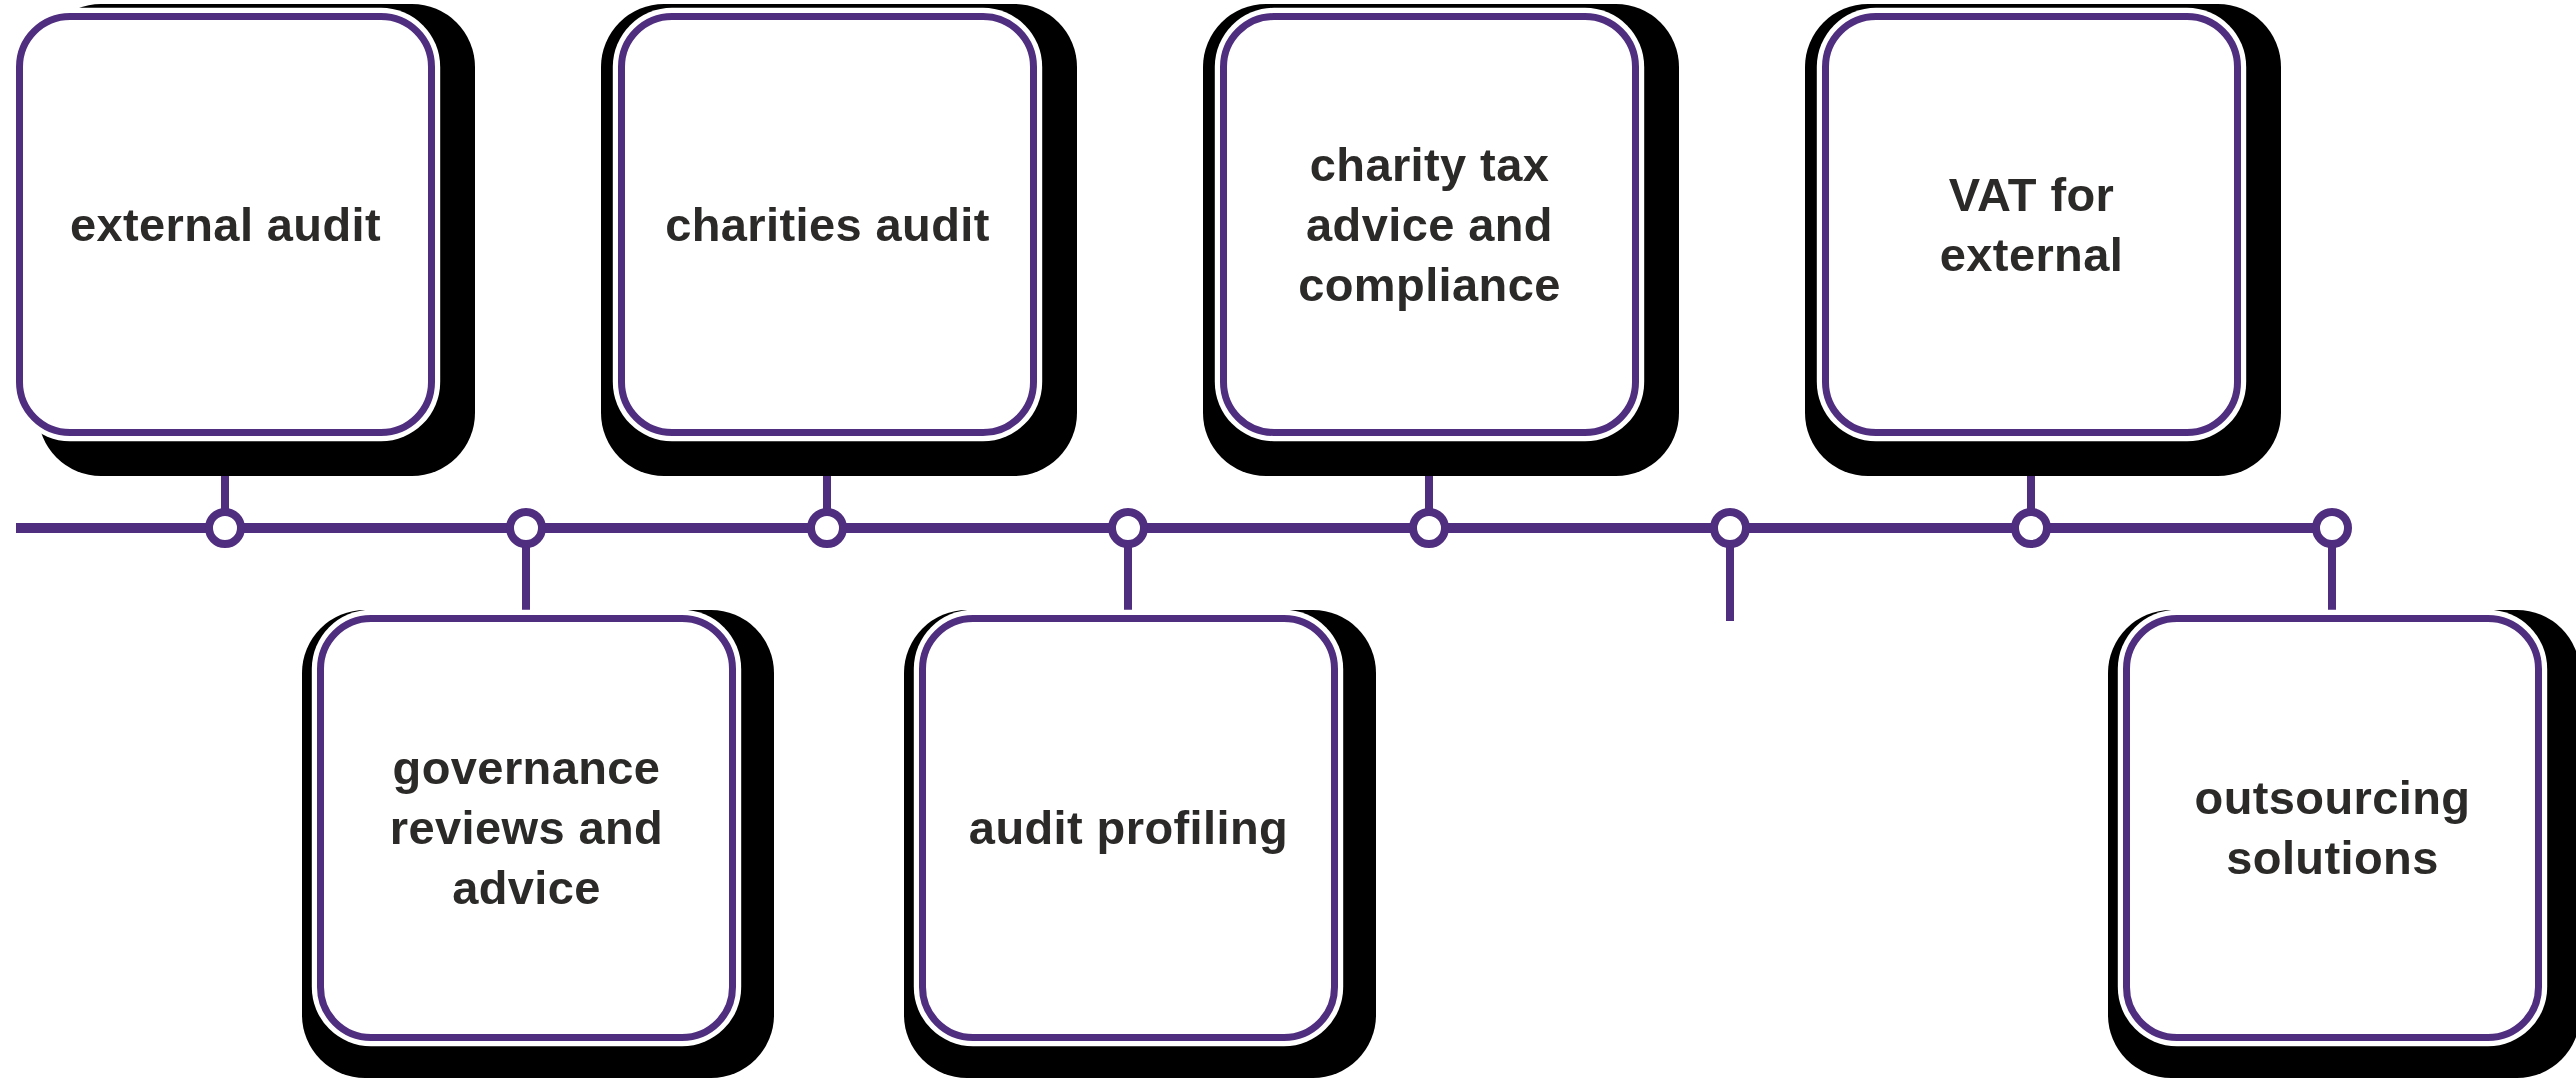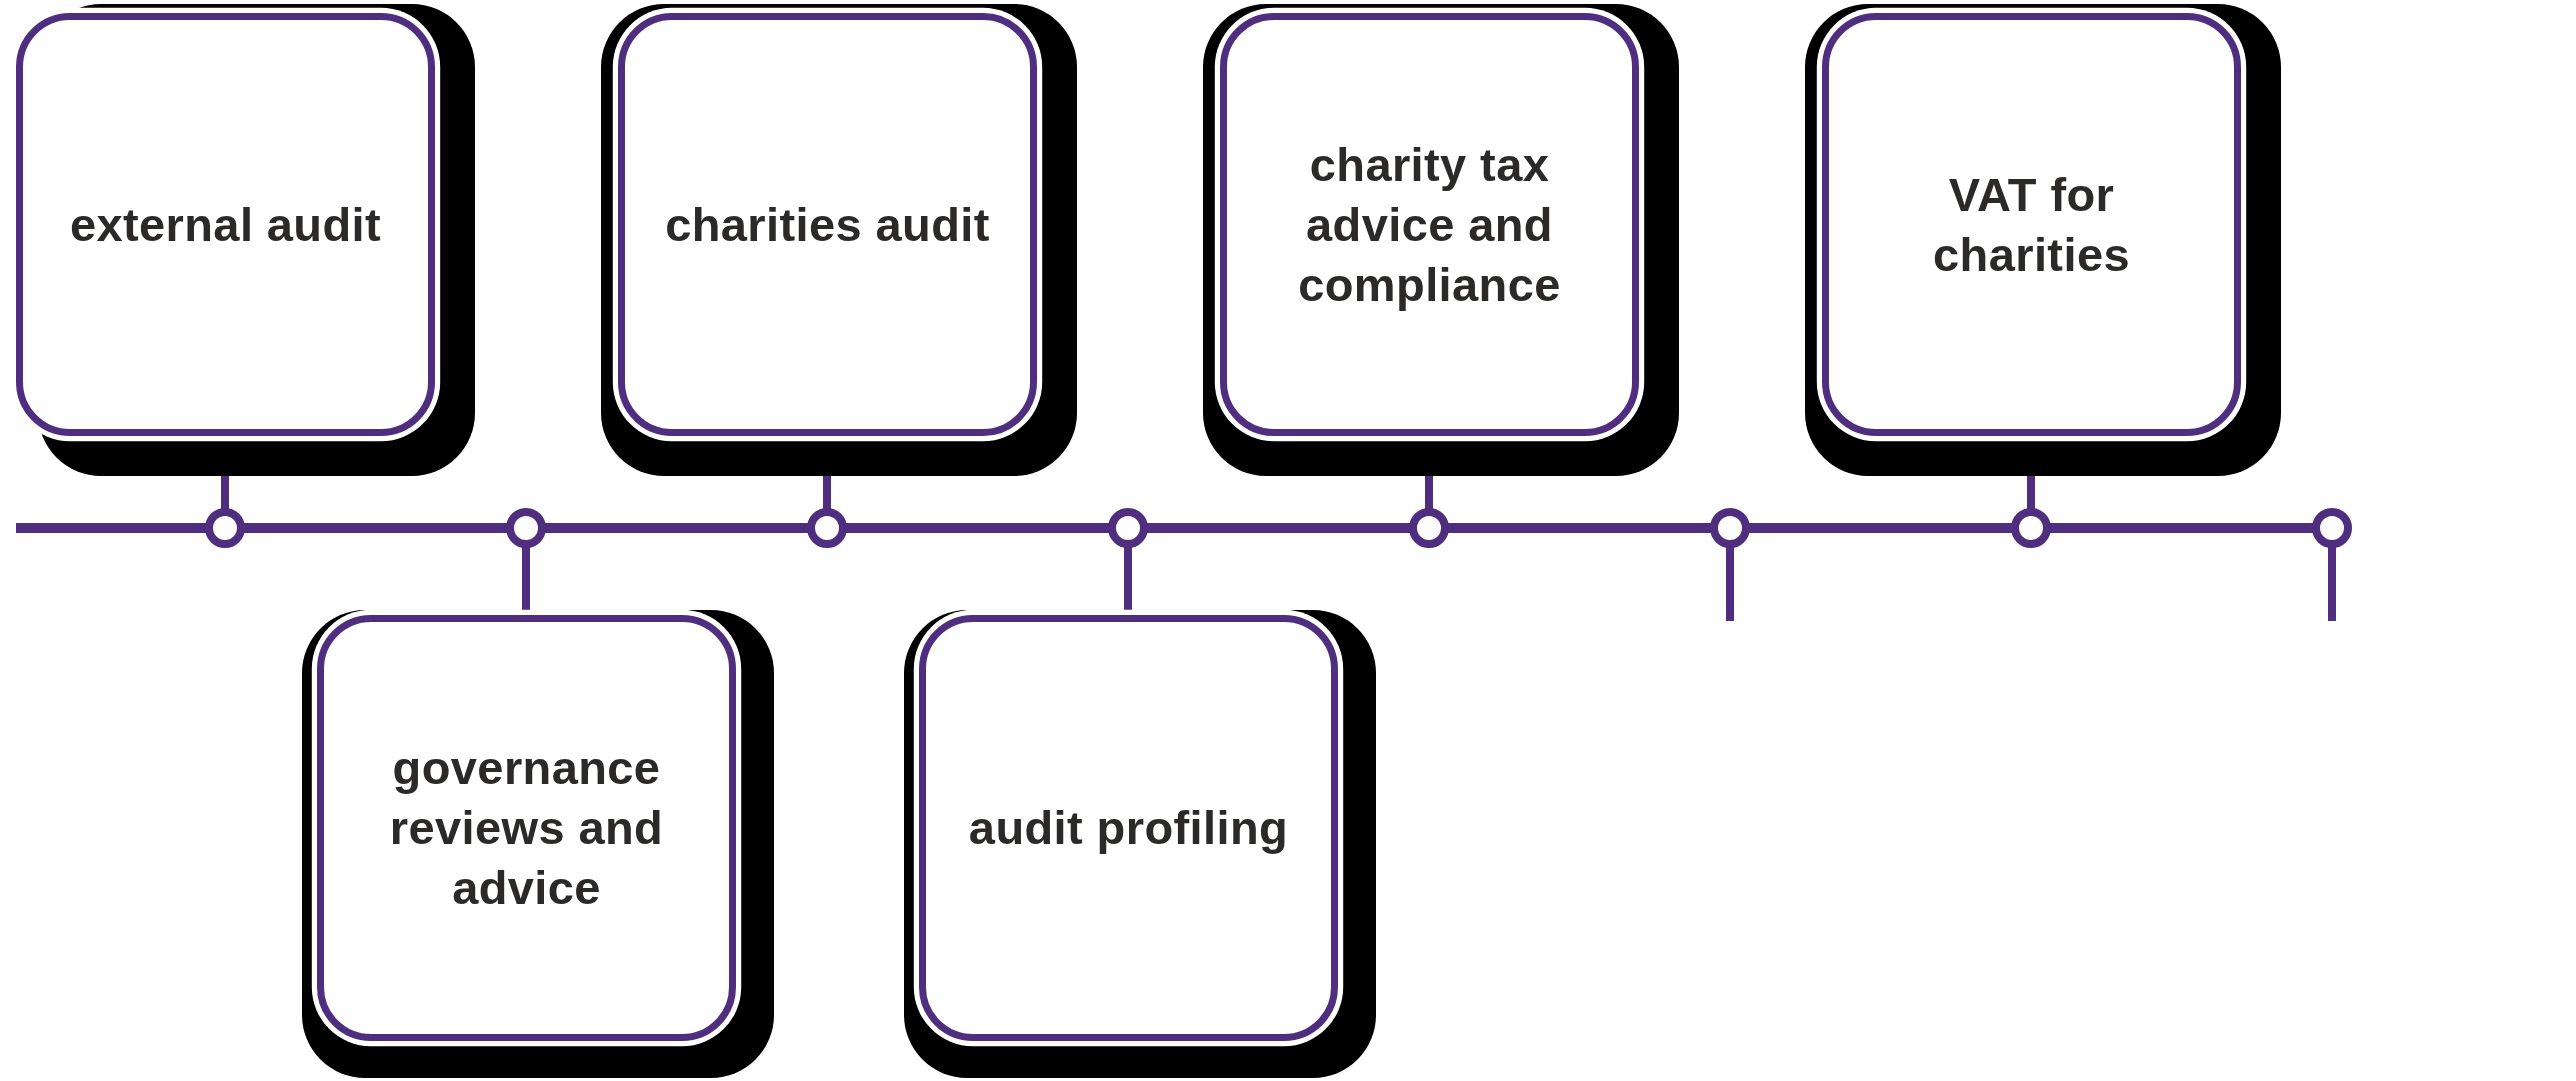--- a/index.html
+++ b/index.html
@@ -135,21 +135,21 @@
     </div>
   </div>
 
   <div class="group top" style="--cx:2031px">
     <div class="connector"></div>
     <div class="node"></div>
     <div class="box-wrap">
       <div class="shadow"></div>
       <div class="box">
         <span class="label">VAT for
-charities</span>
+external</span>
       </div>
     </div>
   </div>
 
   <div class="group bottom" style="--cx:526px">
     <div class="connector"></div>
     <div class="node"></div>
     <div class="box-wrap">
       <div class="shadow"></div>
       <div class="box">
@@ -172,16 +172,23 @@
   </div>
 
   <div class="group bottom" style="--cx:1730px">
     <div class="connector"></div>
     <div class="node"></div>
   </div>
 
   <div class="group bottom" style="--cx:2332px">
     <div class="connector"></div>
     <div class="node"></div>
+    <div class="box-wrap">
+      <div class="shadow"></div>
+      <div class="box">
+        <span class="label">outsourcing
+solutions</span>
+      </div>
+    </div>
   </div>
 
 </div>
 
 
 </body></html>

